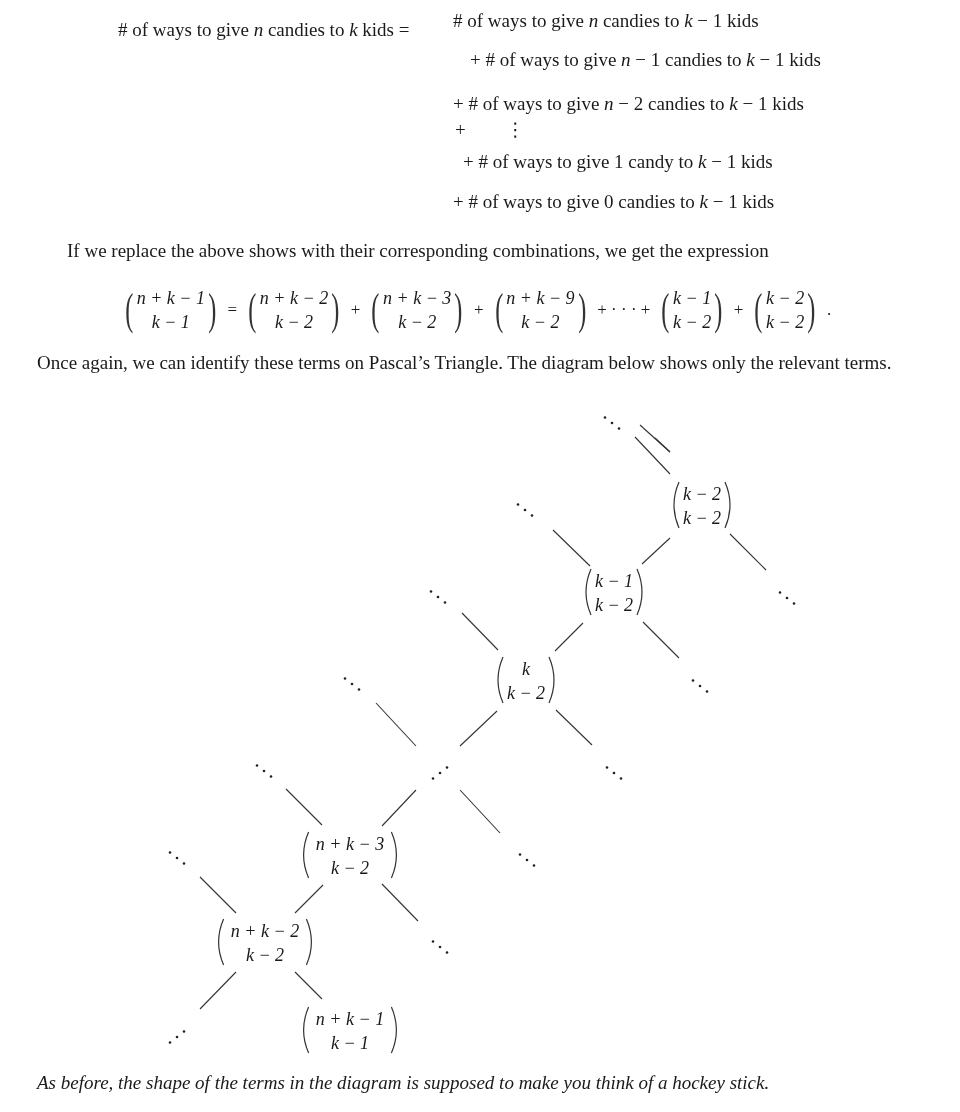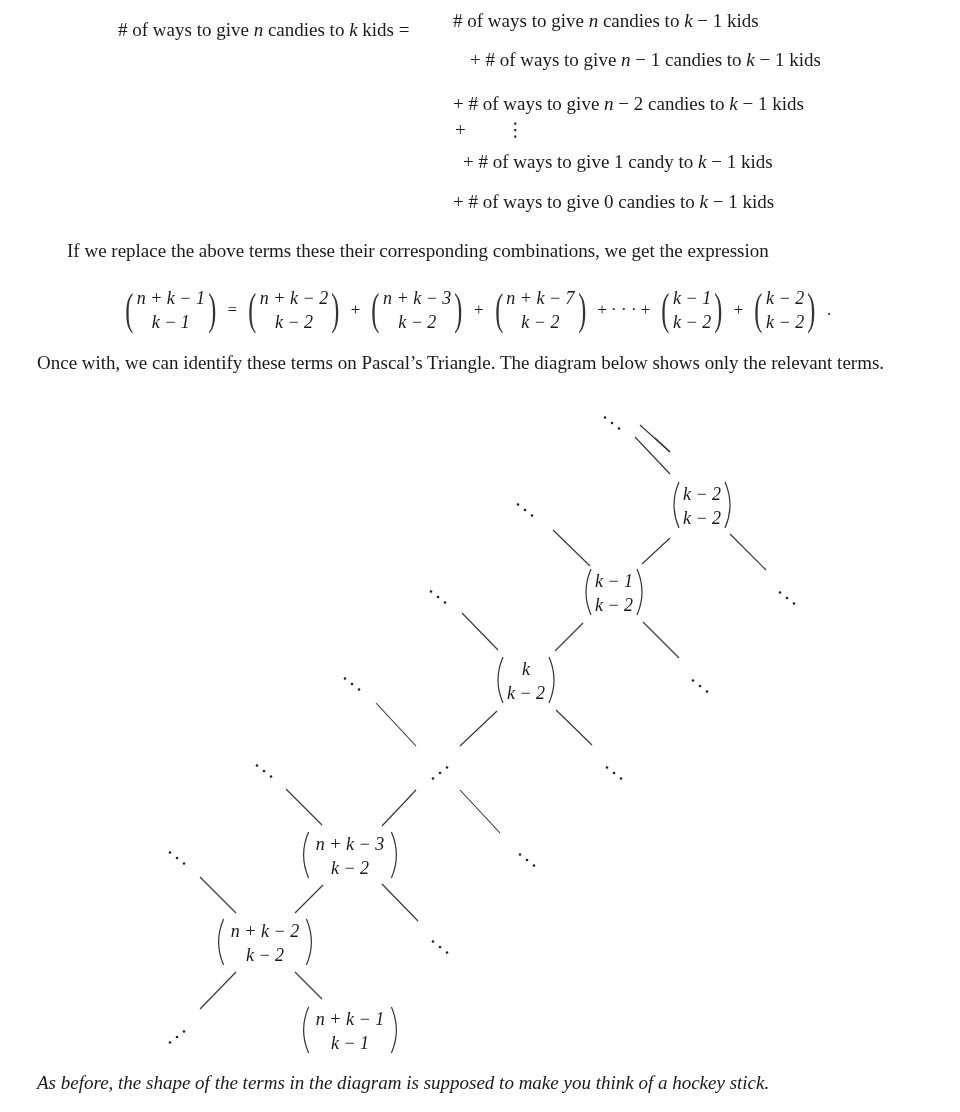--- a/index.html
+++ b/index.html
@@ -52,21 +52,21 @@
 <div class="line" style="left:455px; top:119px;">
   +<span style="display:inline-block; width:40px;"></span><span>⋮</span>
 </div>
 <div class="line" style="left:463px; top:151px;">
   + # of ways to give 1 candy to <i>k</i> − 1 kids
 </div>
 <div class="line" style="left:453px; top:191px;">
   + # of ways to give 0 candies to <i>k</i> − 1 kids
 </div>
 
-<div class="para" style="left:67px; top:238px;">If we replace the above terms these their corresponding combinations, we get the expression</div>
+<div class="para" style="left:67px; top:238px;">If we replace the above shows with their corresponding combinations, we get the expression</div>
 
 <div class="binom-row" id="binomRow">
     <span class="binom">
       <span class="paren">(</span>
       <span class="stack">
         <span>n + k − 1</span>
         <span>k − 1</span>
       </span>
       <span class="paren">)</span>
     </span>
@@ -85,21 +85,21 @@
       <span class="stack">
         <span>n + k − 3</span>
         <span>k − 2</span>
       </span>
       <span class="paren">)</span>
     </span>
     <span class="op">+</span>
     <span class="binom">
       <span class="paren">(</span>
       <span class="stack">
-        <span>n + k − 7</span>
+        <span>n + k − 9</span>
         <span>k − 2</span>
       </span>
       <span class="paren">)</span>
     </span>
     <span class="op">+ · · · +</span>
     <span class="binom">
       <span class="paren">(</span>
       <span class="stack">
         <span>k − 1</span>
         <span>k − 2</span>
@@ -111,21 +111,21 @@
       <span class="paren">(</span>
       <span class="stack">
         <span>k − 2</span>
         <span>k − 2</span>
       </span>
       <span class="paren">)</span>
     </span>
     <span class="op">.</span>
   </div>
 
-<div class="para" style="left:37px; top:350px; width:900px;">Once with, we can identify these terms on Pascal’s Triangle. The diagram below shows only the relevant terms.</div>
+<div class="para" style="left:37px; top:350px; width:900px;">Once again, we can identify these terms on Pascal’s Triangle. The diagram below shows only the relevant terms.</div>
 
 <svg id="diagram" width="960" height="1112" xmlns="http://www.w3.org/2000/svg">
     <g>
       <text x="702" y="500" text-anchor="middle" class="node-text">k − 2</text>
       <text x="702" y="524" text-anchor="middle" class="node-text">k − 2</text>
       <path d="M 679 482 Q 669 505 679 528" class="par"></path>
       <path d="M 725 482 Q 735 505 725 528" class="par"></path>
     </g>
     <g>
       <text x="614" y="587" text-anchor="middle" class="node-text">k − 1</text>

